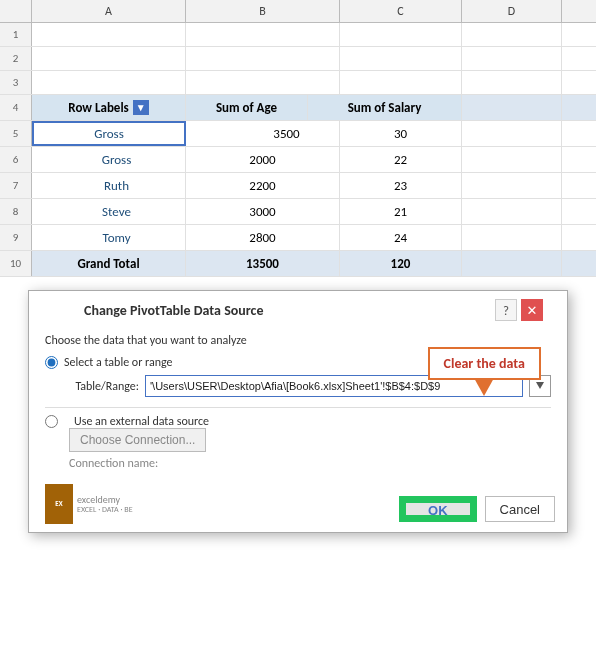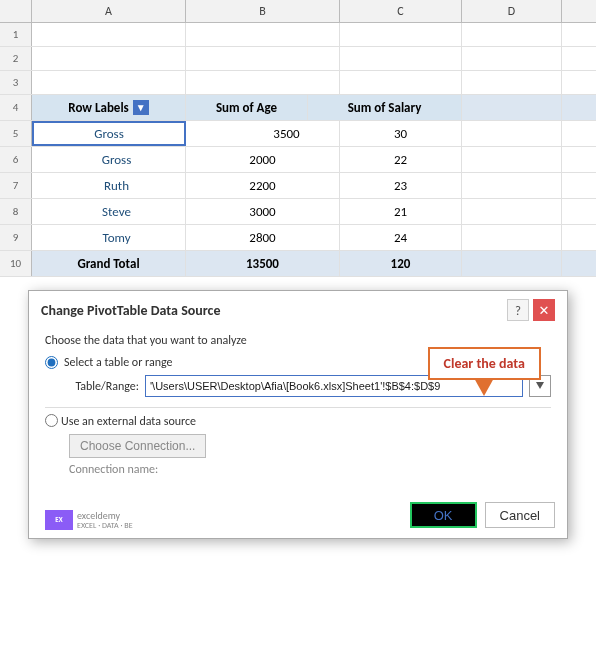--- a/index.html
+++ b/index.html
@@ -30,54 +30,54 @@
     .pivot-header { background: #d6e4f0; font-weight: bold; font-size: 13px; }
     .row-selected .cell-a { border: 2px solid #4472c4; }
 
     
     .row-4 { background: #dce6f1; }
     .row-10 { background: #dce6f1; }
 
     
     .dialog-overlay { position: absolute; top: 290px; left: 28px; width: 540px; background: #fff; border: 1px solid #aaa; box-shadow: 3px 3px 12px rgba(0,0,0,0.3); z-index: 10; }
 
-    .dialog-titlebar { background: #fff; display: flex; align-items: center; justify-content: space-between; padding: 8px 12px 4px 12px; border-bottom: none; }
+    .dialog-titlebar { background: #fff; display: flex; align-items: center; justify-content: space-between; padding: 8px 24px 4px 12px; border-bottom: none; margin-left: 43px; }
     .dialog-title { font-size: 14px; font-weight: 600; color: #333; flex: 1; }
     .dialog-controls { display: flex; gap: 4px; align-items: center; }
     .dialog-help { width: 22px; height: 22px; border: 1px solid #ccc; background: #f5f5f5; display: flex; align-items: center; justify-content: center; font-size: 13px; cursor: pointer; color: #555; }
     .dialog-close { width: 22px; height: 22px; background: #e05050; display: flex; align-items: center; justify-content: center; font-size: 13px; cursor: pointer; color: #fff; border: none; }
 
     .dialog-body { padding: 8px 16px 12px 16px; }
     .dialog-subtitle { font-size: 12px; color: #333; margin-bottom: 8px; }
 
     .radio-row { display: flex; align-items: center; gap: 6px; margin-bottom: 6px; }
     .radio-row input[type=radio] { accent-color: #1f6fbf; }
     .radio-label { font-size: 12px; color: #333; }
 
     .table-range-row { display: flex; align-items: center; gap: 6px; margin-bottom: 10px; margin-left: 18px; }
     .table-range-label { font-size: 12px; color: #333; min-width: 76px; text-align: right; }
     .table-range-input { flex: 1; height: 22px; border: 1px solid #4472c4; font-size: 11px; padding: 0 4px; color: #1a1a1a; background: #fff; overflow: hidden; white-space: nowrap; }
     .table-range-btn { width: 22px; height: 22px; background: #fff; border: 1px solid #999; display: flex; align-items: center; justify-content: center; cursor: pointer; font-size: 14px; color: #555; }
 
-    .radio-row2 { display: flex; align-items: flex-start; gap: 3px; margin-bottom: 6px; }
+    .radio-row2 { display: flex; align-items: center; gap: 16px; margin-bottom: 0; }
     .choose-conn-btn { height: 24px; padding: 0 10px; font-size: 12px; background: #f0f0f0; border: 1px solid #bbb; color: #888; cursor: default; margin-left: 24px; margin-bottom: 4px; }
     .conn-name-label { font-size: 12px; color: #888; margin-left: 24px; margin-bottom: 10px; }
 
     
     .callout-box { position: absolute; top: 24px; right: 20px; background: #fff; border: 2px solid #e07030; padding: 6px 14px; font-size: 14px; font-weight: 600; color: #c0392b; white-space: nowrap; }
     .callout-arrow { position: absolute; bottom: -18px; left: 44px; width: 0; height: 0; border-left: 10px solid transparent; border-right: 10px solid transparent; border-top: 18px solid #e07030; }
 
     
     .dialog-footer { display: flex; justify-content: flex-end; align-items: center; padding: 4px 12px 10px 12px; gap: 8px; position: relative; }
     .footer-logo { position: absolute; left: 16px; bottom: 8px; display: flex; align-items: center; gap: 4px; }
     .logo-text { font-size: 10px; color: #888; line-height: 1.1; }
-    .logo-icon { width: 28px; height: 20px; background: #8b5cf6; display: flex; align-items: center; justify-content: center; }
+    .logo-icon { width: 28px; height: 40px; background: #a16207; display: flex; align-items: center; justify-content: center; }
     .logo-inner { font-size: 7px; color: #fff; text-align: center; line-height: 1.2; font-weight: bold; }
 
-    .btn-ok { height: 26px; padding: 0 22px; background: #000000; border: 2px solid #22c55e; color: #4472c4; font-size: 13px; cursor: pointer; font-weight: 400; }
+    .btn-ok { height: 26px; padding: 0 22px; background: #e5e5e5; border: 7px solid #22c55e; color: #4472c4; font-size: 13px; cursor: pointer; font-weight: 700; }
     .btn-cancel { height: 26px; padding: 0 14px; background: #fff; border: 1px solid #bbb; color: #333; font-size: 13px; cursor: pointer; }
 
     .dialog-divider { border: none; border-top: 1px solid #ddd; margin: 6px 0; }
   </style>
 </head>
 <body>
 
 <div class="spreadsheet" style="position:relative;">
 
   <div class="col-headers">

